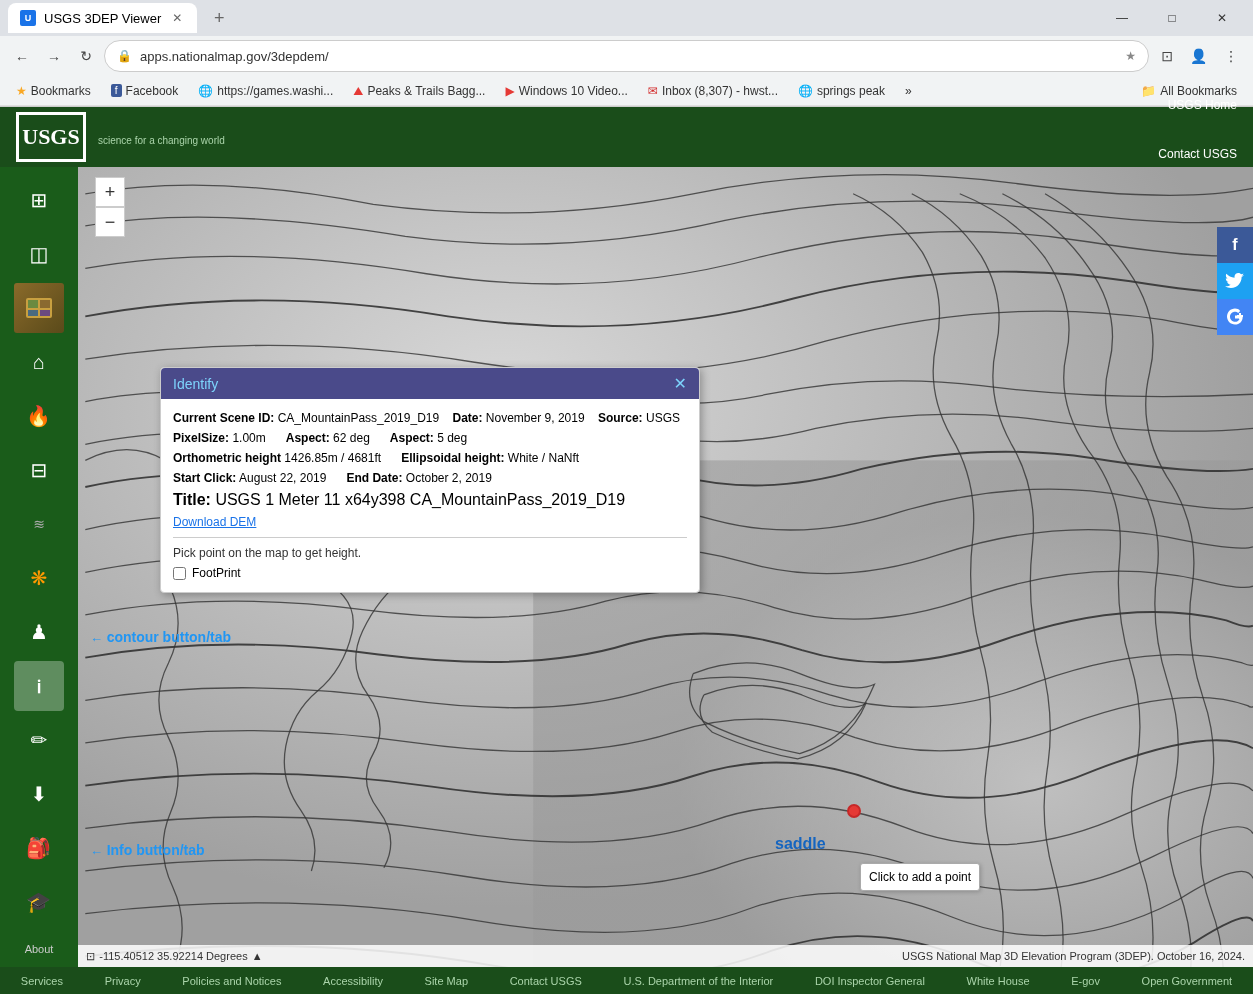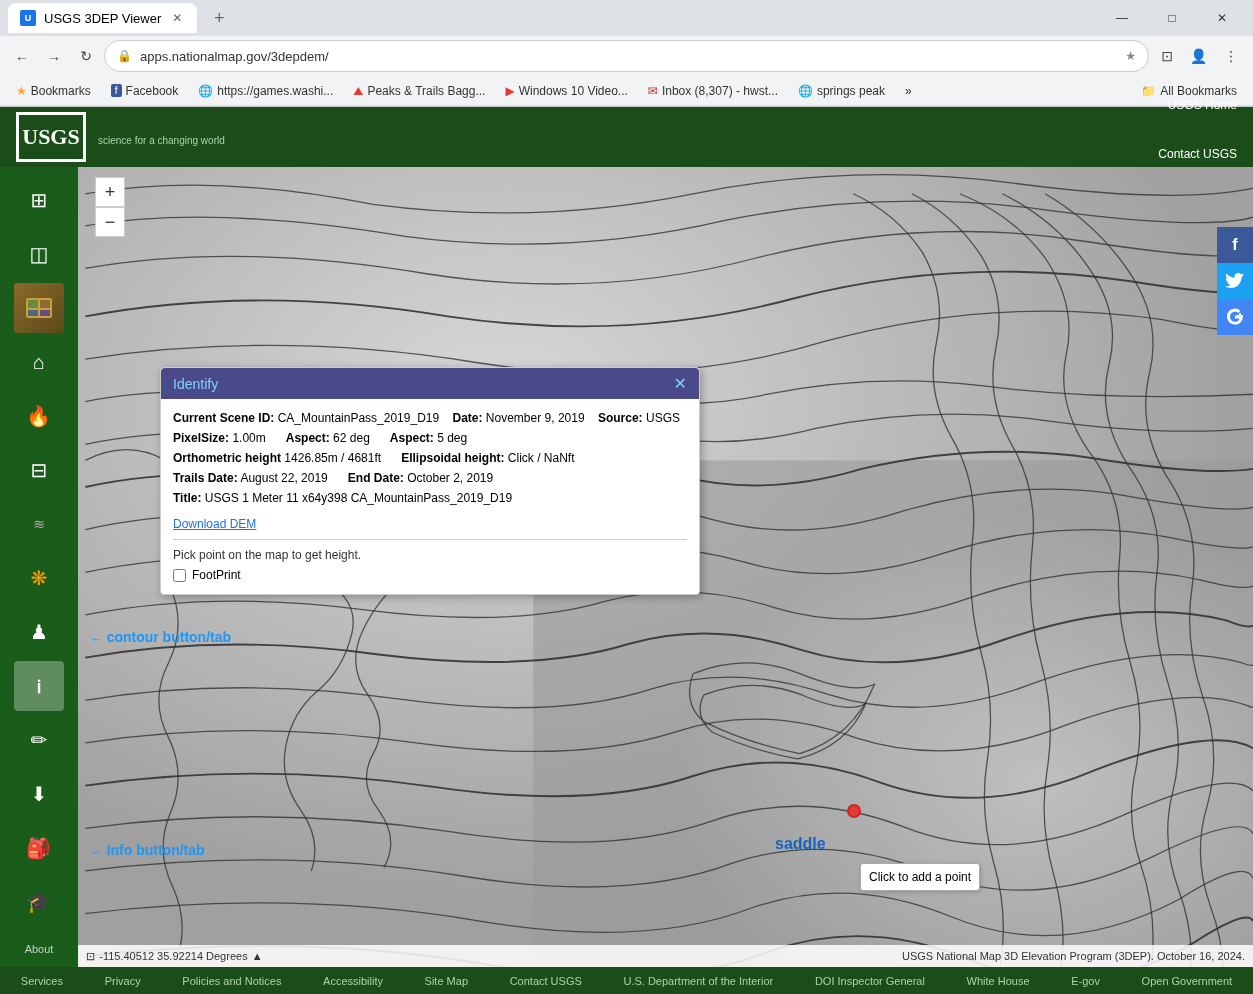--- a/index.html
+++ b/index.html
@@ -320,30 +320,30 @@
           <span>62 deg</span>
           &nbsp;&nbsp;&nbsp;&nbsp;
           <span style="font-weight:bold;">Aspect:</span>
           <span>5 deg</span>
         </div>
         <div style="margin-bottom:6px;font-size:12px;">
           <span style="font-weight:bold;">Orthometric height</span>
           <span>1426.85m / 4681ft</span>
           &nbsp;&nbsp;&nbsp;&nbsp;
           <span style="font-weight:bold;">Ellipsoidal height:</span>
-          <span>Click / NaNft</span>
+          <span>White / NaNft</span>
         </div>
         <div style="margin-bottom:6px;font-size:12px;">
-          <span style="font-weight:bold;">Trails Date:</span>
+          <span style="font-weight:bold;">Start Click:</span>
           <span>August 22, 2019</span>
           &nbsp;&nbsp;&nbsp;&nbsp;
           <span style="font-weight:bold;">End Date:</span>
           <span>October 2, 2019</span>
         </div>
-        <div style="margin-bottom:12px;font-size:12px;">
+        <div style="margin-bottom:6px;font-size:16px;">
           <span style="font-weight:bold;">Title:</span>
           <span>USGS 1 Meter 11 x64y398 CA_MountainPass_2019_D19</span>
         </div>
         <div style="margin-bottom:6px;">
           <a class="download-link" href="#">Download DEM</a>
         </div>
         <hr class="identify-divider">
         <div class="identify-pick">Pick point on the map to get height.</div>
         <div class="identify-checkbox">
           <input type="checkbox" id="footprint-cb" style="">

